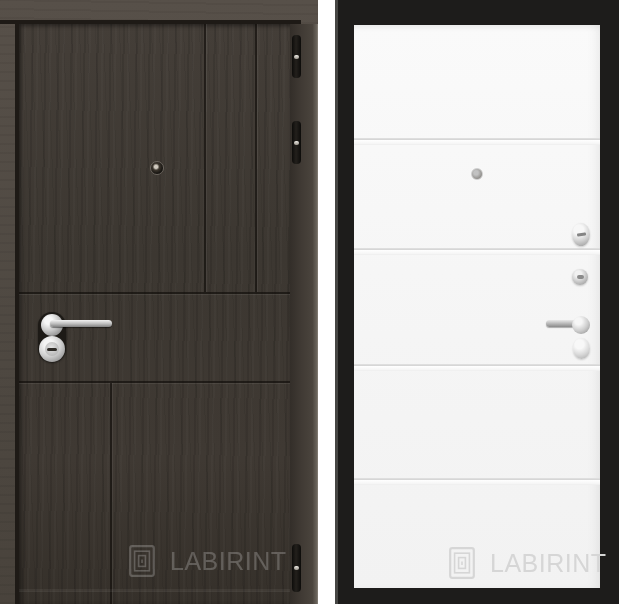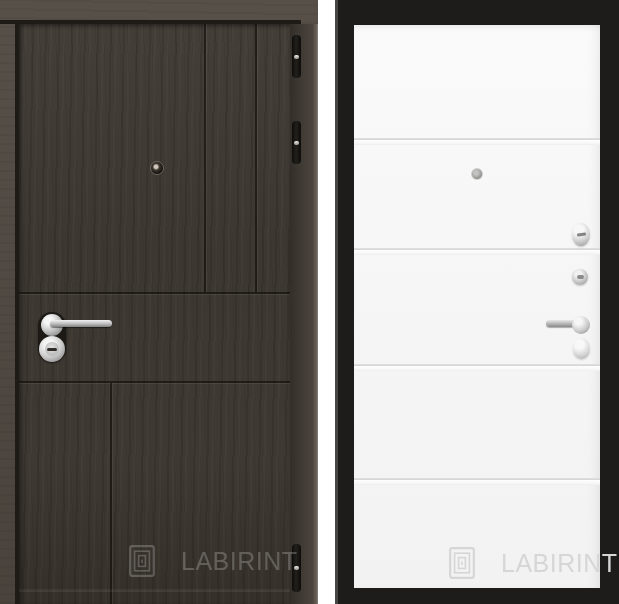--- a/index.html
+++ b/index.html
@@ -48,21 +48,21 @@
     background:radial-gradient(circle at 35% 30%, #f6f6f6 0 18%, #c9c9c9 48%, #8c8c8c 82%, #6c6c6c 100%);}
   .lever-l{position:absolute;left:50px;top:320px;width:62px;height:7px;border-radius:4px;
     background:linear-gradient(180deg,#f2f2f2,#bcbcbc 55%,#808080);box-shadow:0 1px 1px rgba(0,0,0,.45);}
   .cyl-l{position:absolute;left:39px;top:336px;width:26px;height:26px;border-radius:50%;
     background:radial-gradient(circle at 38% 32%, #f4f4f4 0 20%, #cfcfcf 50%, #8f8f8f 85%, #707070 100%);}
   .cyl-l .inner{position:absolute;left:6px;top:6px;width:14px;height:14px;border-radius:50%;
     background:radial-gradient(circle at 45% 40%, #e4e4e4, #b5b5b5 80%);}
   .cyl-l .slot{position:absolute;left:8px;top:11.5px;width:10px;height:3px;border-radius:1.5px;background:#2e2b27;}
 
   
-  .wm{position:absolute;display:flex;align-items:center;gap:26px;padding-left:43px;}
+  .wm{position:absolute;display:flex;align-items:center;gap:15px;padding-left:43px;}
   .wm-left{left:86px;top:545px;color:rgba(255,255,255,.22);}
   .wm-right{left:52px;top:522px;color:#d6d6d6;}
   .wm svg{display:block;}
   .wm .wm-text{font-size:25px;letter-spacing:.5px;line-height:1;font-weight:400;}
 
   
   .photo-right{position:absolute;left:335px;top:0;width:284px;height:604px;background:#1d1c1b;overflow:hidden;}
   .rt-edge{position:absolute;left:0;top:0;bottom:0;width:3px;background:rgba(150,148,145,.35);}
   .rt-panel{position:absolute;left:19px;top:25px;width:246px;height:563px;
     background:linear-gradient(180deg,#fafafa 0%,#f5f5f5 55%,#f2f2f2 100%);

